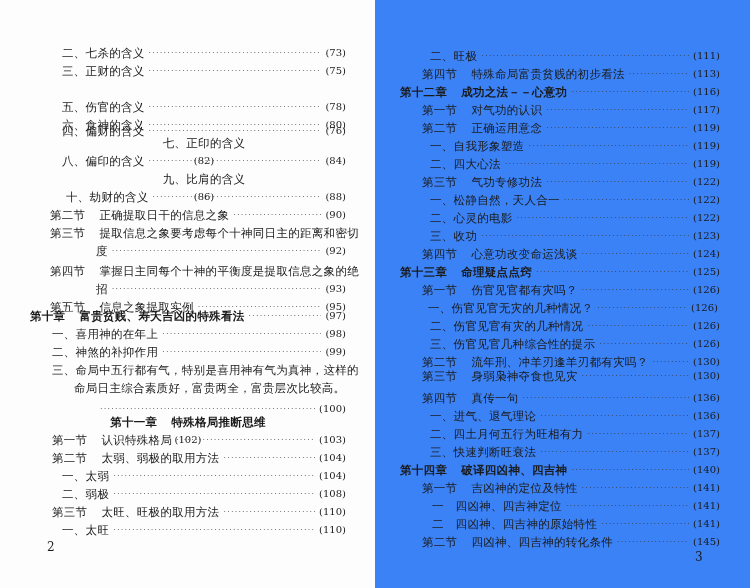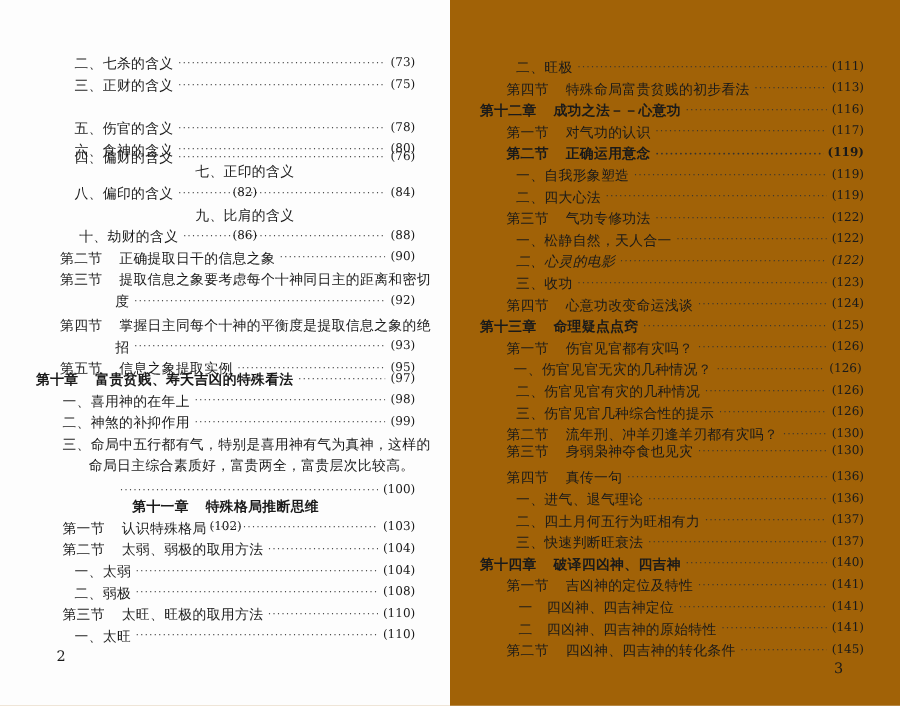--- a/index.html
+++ b/index.html
@@ -12,21 +12,21 @@
   .header-bar {
     position:absolute; top:0; left:0; width:750px; height:14px;
     font-family:"DejaVu Sans", "Liberation Sans", sans-serif;
     font-size:10.5px; color:#222;
   }
   .header-bar span { position:absolute; top:1px; white-space:nowrap; }
   .page {
     position:absolute; top:0; height:588px;
   }
   .page.left { left:0; width:375px; background:#fdfdfd; }
-  .page.right { left:375px; width:375px; background:#a16207; }
+  .page.right { left:375px; width:375px; background:#3b82f6; }
   .toc-line {
     position:absolute; height:18px; line-height:18px;
     font-size:11.5px; white-space:nowrap; display:flex; align-items:center;
   }
   .toc-line .label { flex:0 0 auto; letter-spacing:0.3px; }
   .toc-line .label .prefix { display:inline-block; }
   .toc-line .dots {
     flex:1 1 auto; overflow:hidden; margin:0 4px; height:18px;
     color:#333; font-size:8px; letter-spacing:1.2px; line-height:18px;
   }
@@ -210,21 +210,21 @@
       <span class="label"><span class="prefix">第十二章</span><span class="gap"></span><span>成功之法－－心意功</span></span>
       <span class="dots"></span>
       <span class="pg">(116)</span>
     </div>
 
   <div class="toc-line" style="top:101px;left:47px;width:298px;">
       <span class="label"><span class="prefix">第一节</span><span class="gap"></span><span>对气功的认识</span></span>
       <span class="dots"></span>
       <span class="pg">(117)</span>
     </div>
-  <div class="toc-line" style="top:119px;left:47px;width:298px;font-weight:bold;">
+  <div class="toc-line" style="top:119px;left:47px;width:298px;">
       <span class="label"><span class="prefix">第二节</span><span class="gap"></span><span>正确运用意念</span></span>
       <span class="dots"></span>
       <span class="pg">(119)</span>
     </div>
 
   <div class="toc-line" style="top:137px;left:55px;width:290px;">
       <span class="label">一、自我形象塑造</span>
       <span class="dots"></span>
       <span class="pg">(119)</span>
     </div>
@@ -238,21 +238,21 @@
       <span class="label"><span class="prefix">第三节</span><span class="gap"></span><span>气功专修功法</span></span>
       <span class="dots"></span>
       <span class="pg">(122)</span>
     </div>
 
   <div class="toc-line" style="top:191px;left:55px;width:290px;">
       <span class="label">一、松静自然，天人合一</span>
       <span class="dots"></span>
       <span class="pg">(122)</span>
     </div>
-  <div class="toc-line" style="top:209px;left:55px;width:290px;font-style:italic;">
+  <div class="toc-line" style="top:209px;left:55px;width:290px;">
       <span class="label">二、心灵的电影</span>
       <span class="dots"></span>
       <span class="pg">(122)</span>
     </div>
   <div class="toc-line" style="top:227px;left:55px;width:290px;">
       <span class="label">三、收功</span>
       <span class="dots"></span>
       <span class="pg">(123)</span>
     </div>
 

